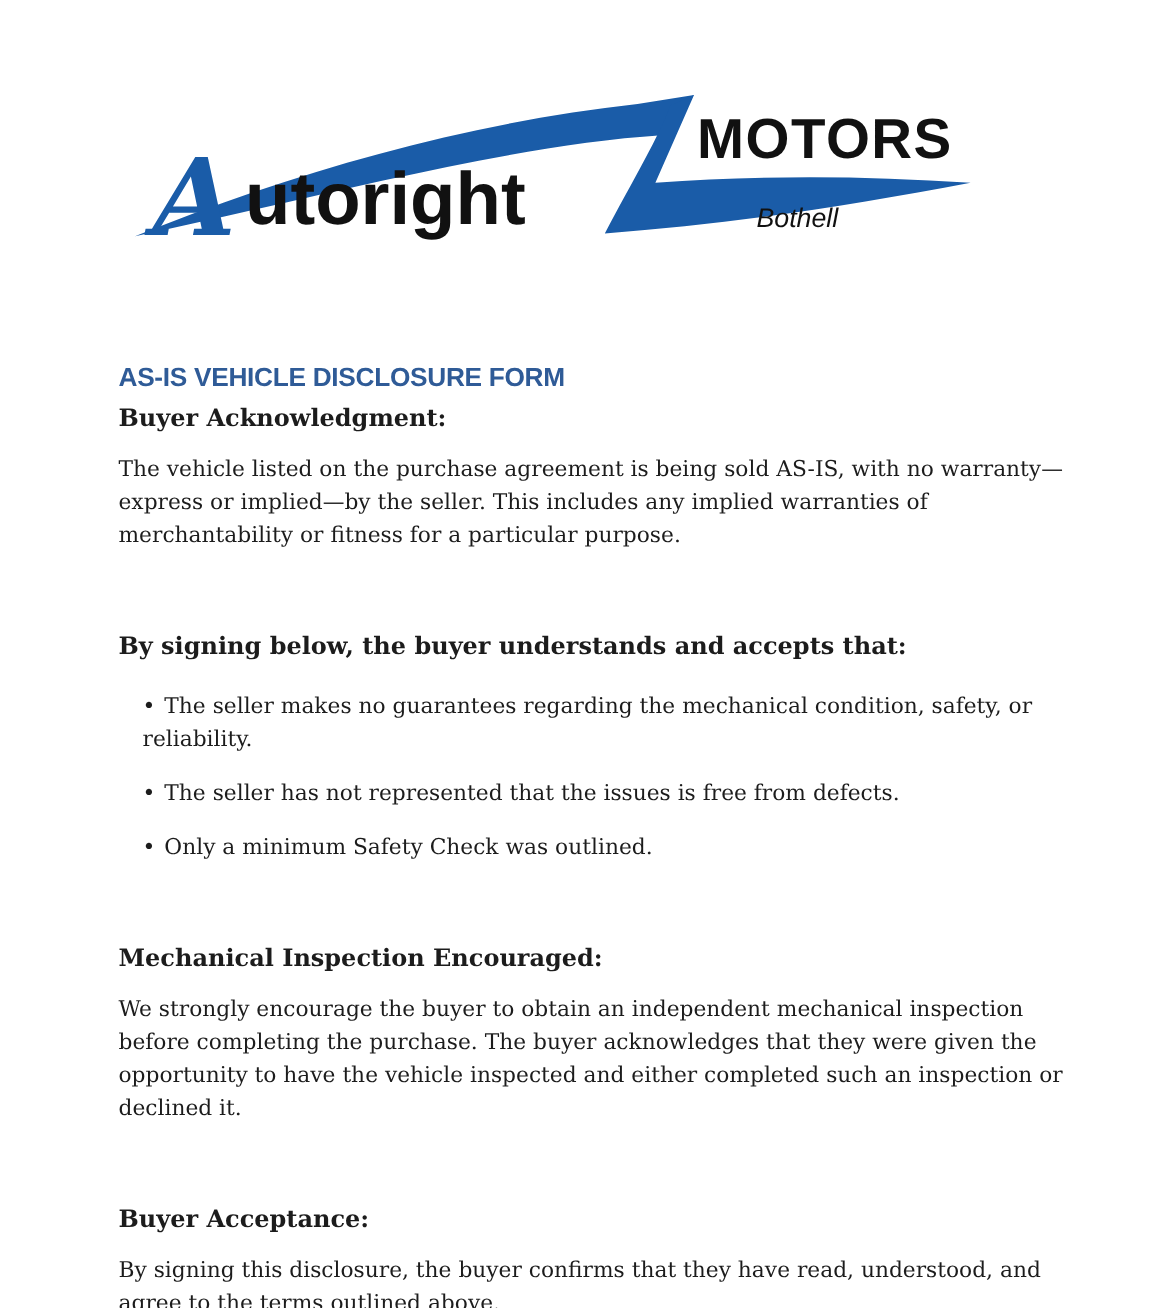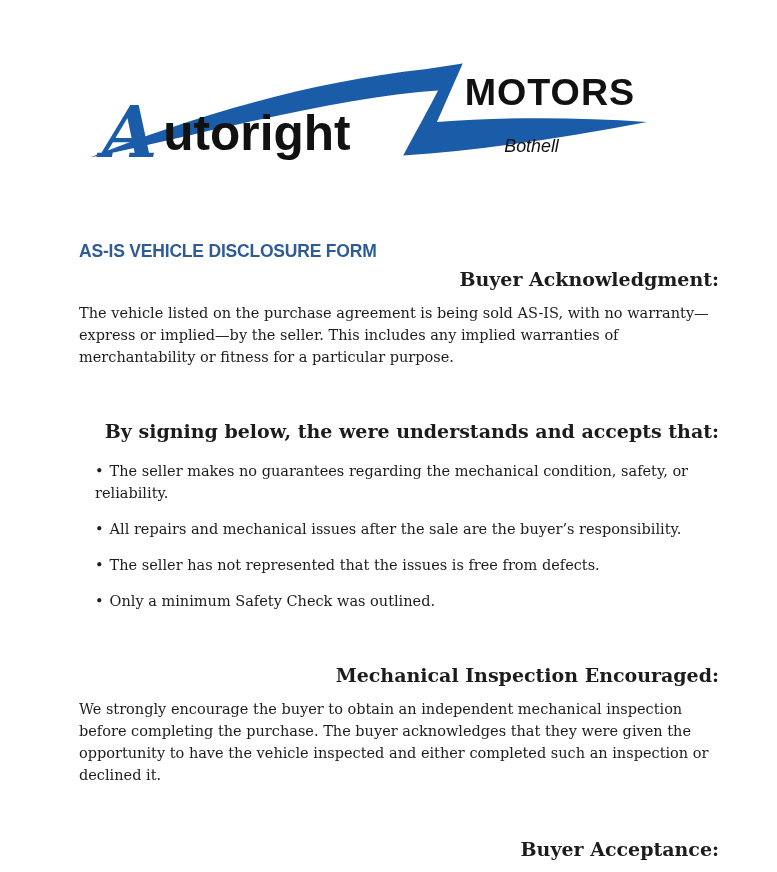--- a/index.html
+++ b/index.html
@@ -50,25 +50,24 @@
   }
   .doc-title {
     margin-top: 80px;
     font-family: "Liberation Sans", sans-serif;
     font-weight: bold;
     font-size: 17.5px;
     line-height: 22px;
     letter-spacing: -0.2px;
   }
   .section-heading {
-    font-size: 19px;
+    font-size: 16px;
     font-weight: bold;
     line-height: 22px;
     margin-top: 52px;
-    text-align: right;
   }
   .section-heading.first {
     margin-top: 6px;
   }
   .para {
     font-size: 14.5px;
     line-height: 22px;
     margin-top: 12px;
     width: 640px;
   }
@@ -109,27 +108,24 @@
     </svg>
   </div>
 
   <div class="content">
 
     <div class="doc-title" style="color:#2F5B97">AS-IS VEHICLE DISCLOSURE FORM</div>
 
     <div class="section-heading first">Buyer Acknowledgment:</div>
     <div class="para">The vehicle listed on the purchase agreement is being sold AS-IS, with no warranty—express or implied—by the seller. This includes any implied warranties of merchantability or fitness for a particular purpose.</div>
 
-    <div class="section-heading">By signing below, the were understands and accepts that:</div>
+    <div class="section-heading">By signing below, the buyer understands and accepts that:</div>
     <div class="bullets">
       <div class="bullet">
         <span class="marker">•</span><span>The seller makes no guarantees regarding the mechanical condition, safety, or reliability.</span>
-      </div>
-      <div class="bullet">
-        <span class="marker">•</span><span>All repairs and mechanical issues after the sale are the buyer’s responsibility.</span>
       </div>
       <div class="bullet">
         <span class="marker">•</span><span>The seller has not represented that the issues is free from defects.</span>
       </div>
       <div class="bullet">
         <span class="marker">•</span><span>Only a minimum Safety Check was outlined.</span>
       </div>
     </div>
 
     <div class="section-heading">Mechanical Inspection Encouraged:</div>

